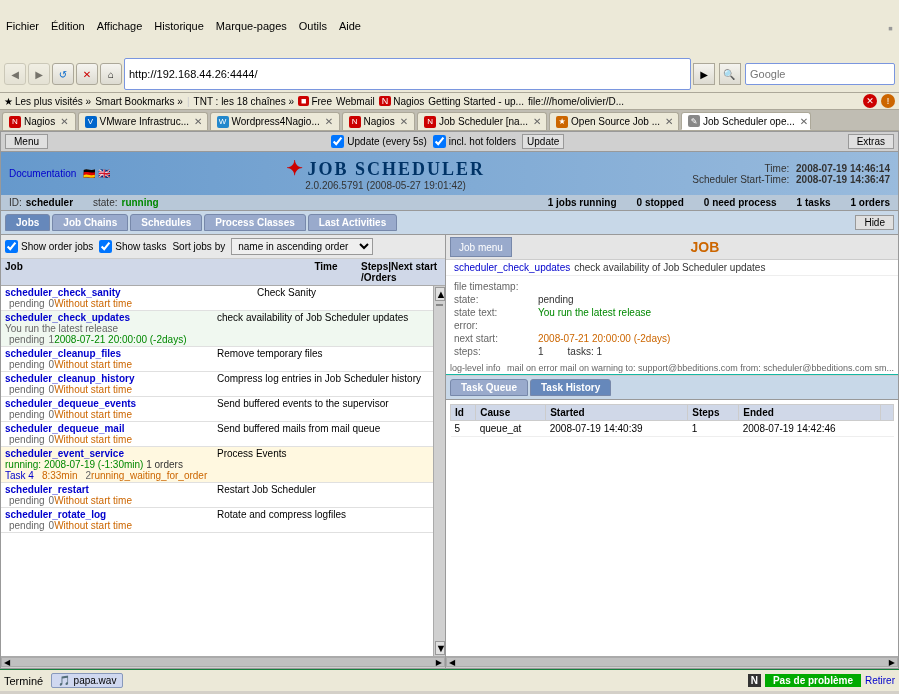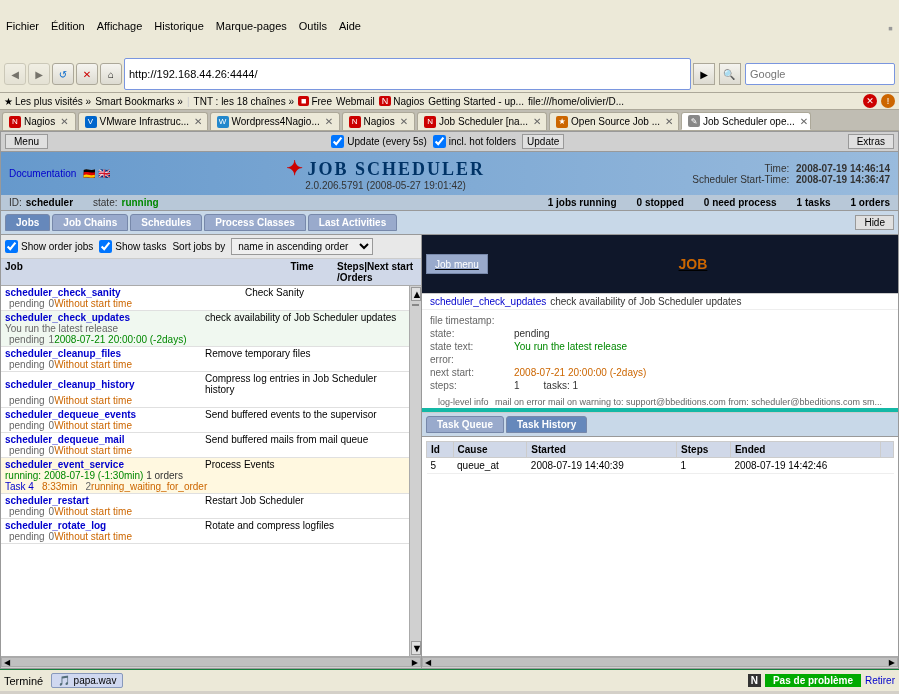--- a/index.html
+++ b/index.html
@@ -80,21 +80,21 @@
     .job-next { flex: 1; font-size: 10px; }
     .job-state { font-size: 10px; color: #666; padding: 0 4px; }
     .job-row2 { font-size: 10px; color: #666; padding-left: 0px; display: flex; }
     .without-start { color: #cc6600; }
     .green-date { color: #008800; font-size: 10px; }
     .waiting { color: #cc6600; font-size: 10px; }
     .running-label { color: #008800; font-size: 10px; }
 
     
     .detail-panel { flex: 1; display: flex; flex-direction: column; background: white; }
-    .detail-header { padding: 19px 4px; background: #0f172a; border-bottom: 1px solid #ccc; display: flex; gap: 4px; text-decoration: underline; }
+    .detail-header { padding: 2px 4px; background: #e5e5e5; border-bottom: 1px solid #ccc; display: flex; gap: 4px; }
     .detail-menu { padding: 2px 8px; background: #99aacc; border: 1px solid #7788aa; font-size: 10px; cursor: pointer; color: white; }
     .detail-title { font-size: 14px; font-weight: bold; color: #cc6600; flex: 1; text-align: center; padding: 2px; }
     .detail-job-name { font-size: 10px; color: #0000cc; cursor: pointer; }
     .detail-job-desc { font-size: 10px; color: #333; }
     .detail-desc-row { display: flex; gap: 4px; padding: 2px 8px; border-bottom: 1px solid #eee; }
 
     .detail-fields { padding: 4px 8px; font-size: 10px; }
     .detail-row { display: flex; gap: 4px; padding: 1px 0; }
     .detail-label { color: #666; width: 80px; flex-shrink: 0; }
     .detail-value { color: #333; }
@@ -122,21 +122,21 @@
     .nagios-indicator { display: flex; align-items: center; gap: 3px; }
     .nagios-ok { background: #00aa00; color: white; padding: 1px 8px; font-size: 10px; font-weight: bold; }
 
     
     .scroll-indicator { width: 12px; background: #d0d0d0; border-left: 1px solid #aaa; display: flex; flex-direction: column; }
     .scroll-thumb { background: #a0a0a0; border: 1px solid #888; margin: 2px; flex: 0 0 30px; }
 
     
     .jobs-outer { display: flex; flex: 1; overflow: hidden; }
 
-    .detail-log-info { font-size: 9px; color: #666; padding: 1px 16px; border-bottom: 4px solid #14b8a6; overflow: hidden; white-space: nowrap; text-overflow: ellipsis; }
+    .detail-log-info { font-size: 9px; color: #666; padding: 1px 4px; border-bottom: 1px solid #14b8a6; overflow: hidden; white-space: nowrap; text-overflow: ellipsis; }
   </style>
 </head>
 <body>
 
 <div class="browser-chrome">
 
   <div class="menu-bar">
     <span>Fichier</span>
     <span>Édition</span>
     <span>Affichage</span>

